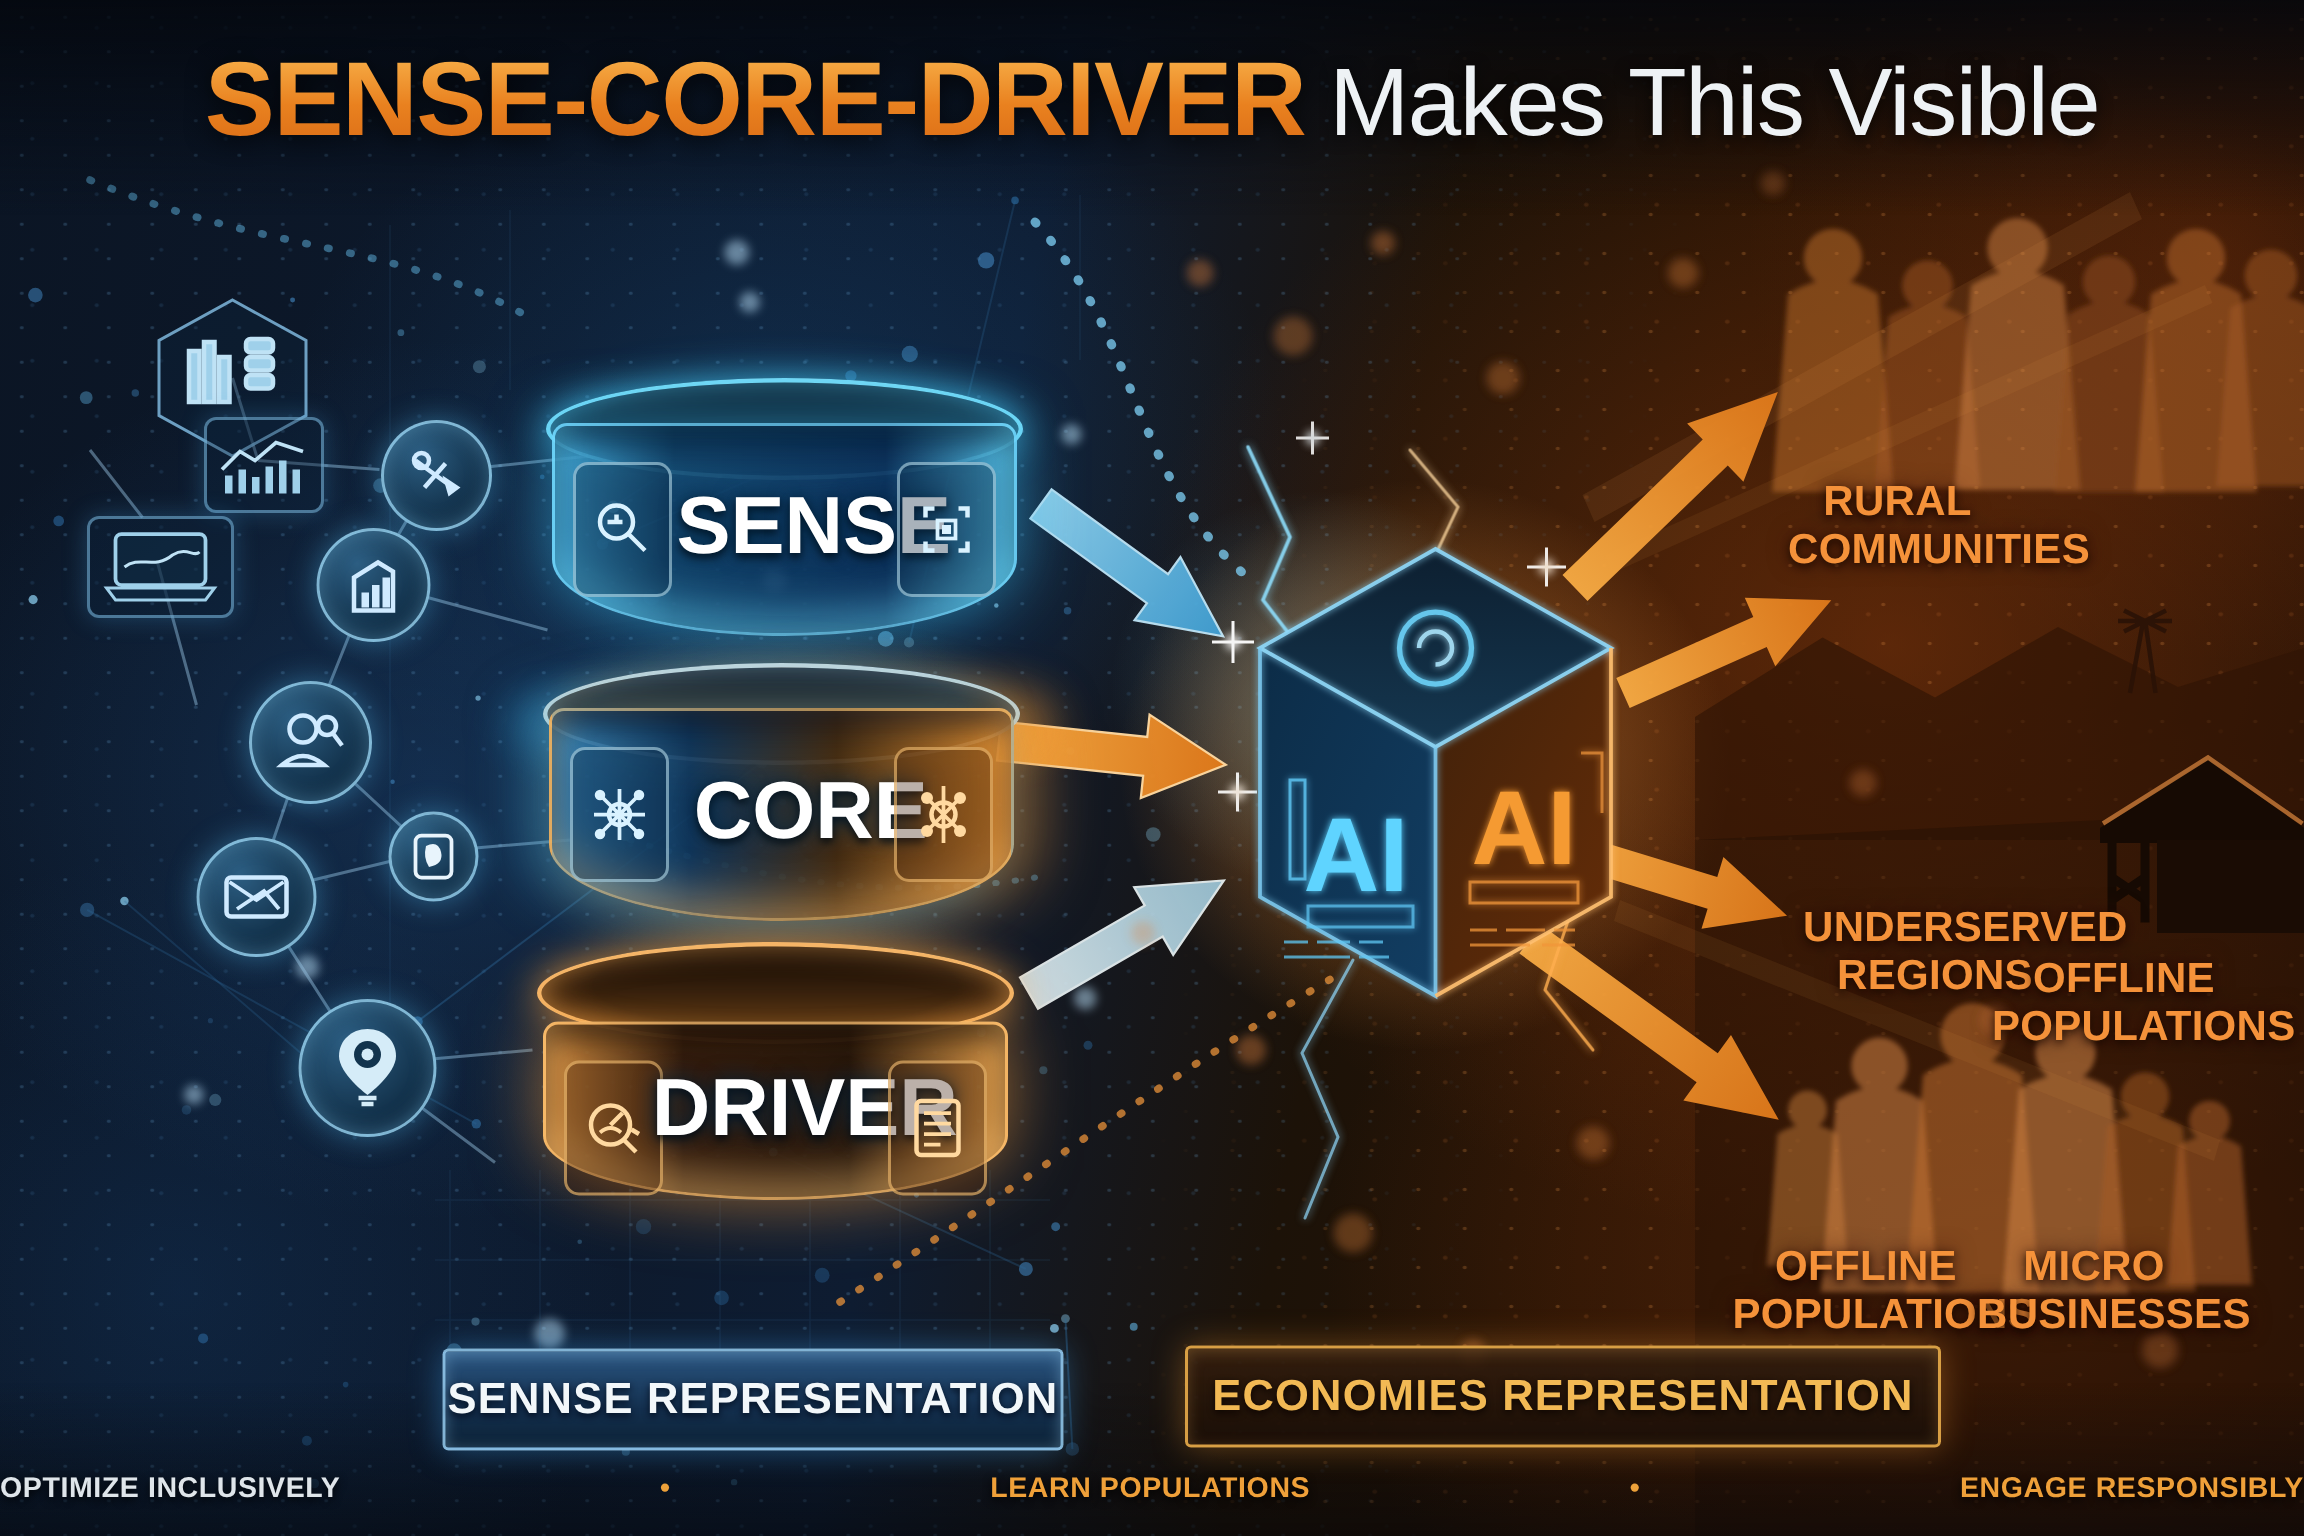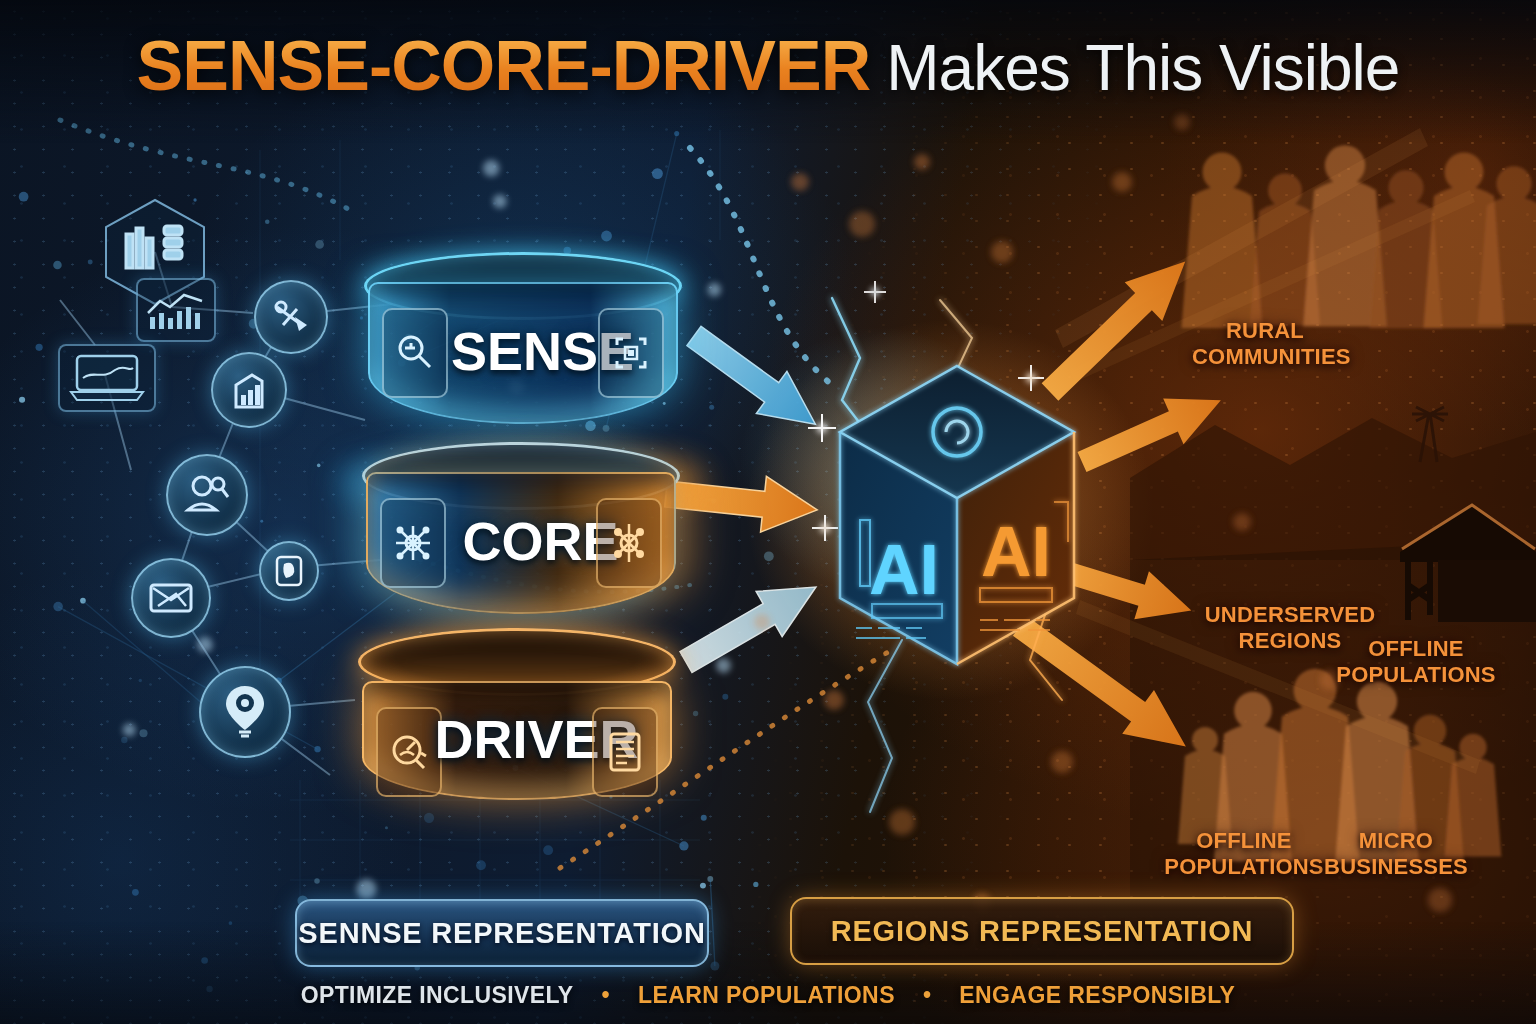--- a/index.html
+++ b/index.html
@@ -78,41 +78,41 @@
   .node{position:absolute;border-radius:50%;z-index:4;
      background:radial-gradient(circle at 35% 30%,#2c5e82,#0e2a42 72%);
      border:2px solid rgba(155,215,245,.8);
      box-shadow:0 0 20px rgba(80,180,230,.45),inset 0 0 14px rgba(130,205,245,.4);
      display:flex;align-items:center;justify-content:center;}
   .panel{position:absolute;z-index:4;border-radius:8px;border:2px solid rgba(130,195,235,.55);
      background:rgba(12,35,58,.35);box-shadow:0 0 16px rgba(70,160,220,.3);
      display:flex;align-items:center;justify-content:center;}
 
   
-  .xlabel{position:absolute;z-index:6;color:#f5923a;font-weight:700;font-size:22px;line-height:1.16;
+  .xlabel{position:absolute;z-index:6;color:#f5923a;font-weight:700;font-size:28px;line-height:1.16;
      text-align:center;white-space:pre-line;letter-spacing:.2px;
      text-shadow:0 2px 6px rgba(20,8,2,.9),0 0 14px rgba(60,20,5,.8);}
 
   
-  .btn{position:absolute;z-index:7;height:64px;border-radius:16px;display:flex;
+  .btn{position:absolute;z-index:7;height:64px;border-radius:4px;display:flex;
      align-items:center;justify-content:center;font-weight:700;font-size:29px;letter-spacing:.8px;}
   .btn.blue{left:295px;top:899px;width:410px;color:#f2f7fa;
      background:linear-gradient(180deg,#2a5580,#132f4e 60%,#0c2236);
      border:2px solid rgba(150,205,240,.85);
      box-shadow:0 0 22px rgba(60,150,220,.45),inset 0 2px 10px rgba(160,215,250,.35);
      text-shadow:0 2px 5px rgba(0,10,25,.9);}
   .btn.gold{left:790px;top:897px;width:500px;color:#f2b954;
      background:linear-gradient(180deg,rgba(52,30,14,.92),rgba(26,14,7,.94));
      border:2px solid rgba(226,166,72,.95);
      box-shadow:0 0 22px rgba(220,140,50,.4),inset 0 2px 10px rgba(240,180,90,.25);
      text-shadow:0 2px 5px rgba(10,4,0,.9);}
 
   
   .tagline{position:absolute;left:0;top:982px;width:100%;z-index:7;display:flex;
-     justify-content:center;gap:28px;font-weight:700;font-size:23px;letter-spacing:.4px;}
+     justify-content:space-between;gap:28px;font-weight:700;font-size:19px;letter-spacing:.4px;}
   .tagline .t1{color:#dfe5ea;text-shadow:0 2px 6px rgba(0,0,0,.9);}
   .tagline .sep{color:#eda13a;}
   .tagline .t2{color:#efa039;text-shadow:0 2px 6px rgba(0,0,0,.9);}
 
   svg text{font-family:"Liberation Sans",sans-serif;}
 </style>
 </head>
 <body>
 
 <div class="stage">
@@ -586,21 +586,21 @@
   <div class="xlabel" style="left:1202px;top:602px;width:176px;">UNDERSERVED
 REGIONS</div>
   <div class="xlabel" style="left:1328px;top:636px;width:176px;">OFFLINE
 POPULATIONS</div>
   <div class="xlabel" style="left:1155px;top:828px;width:178px;">OFFLINE
 POPULATIONS</div>
   <div class="xlabel" style="left:1318px;top:828px;width:156px;">MICRO
 BUSINESSES</div>
 
   <div class="btn blue">SENNSE REPRESENTATION</div>
-  <div class="btn gold">REGIONS REPRESENTATION</div>
+  <div class="btn gold">ECONOMIES REPRESENTATION</div>
 
   <div class="tagline">
     <span class="t1">OPTIMIZE INCLUSIVELY</span>
     <span class="sep">•</span>
     <span class="t2">LEARN POPULATIONS</span>
     <span class="sep">•</span>
     <span class="t2">ENGAGE RESPONSIBLY</span>
   </div>
 
   <div class="layer vignette"></div>

